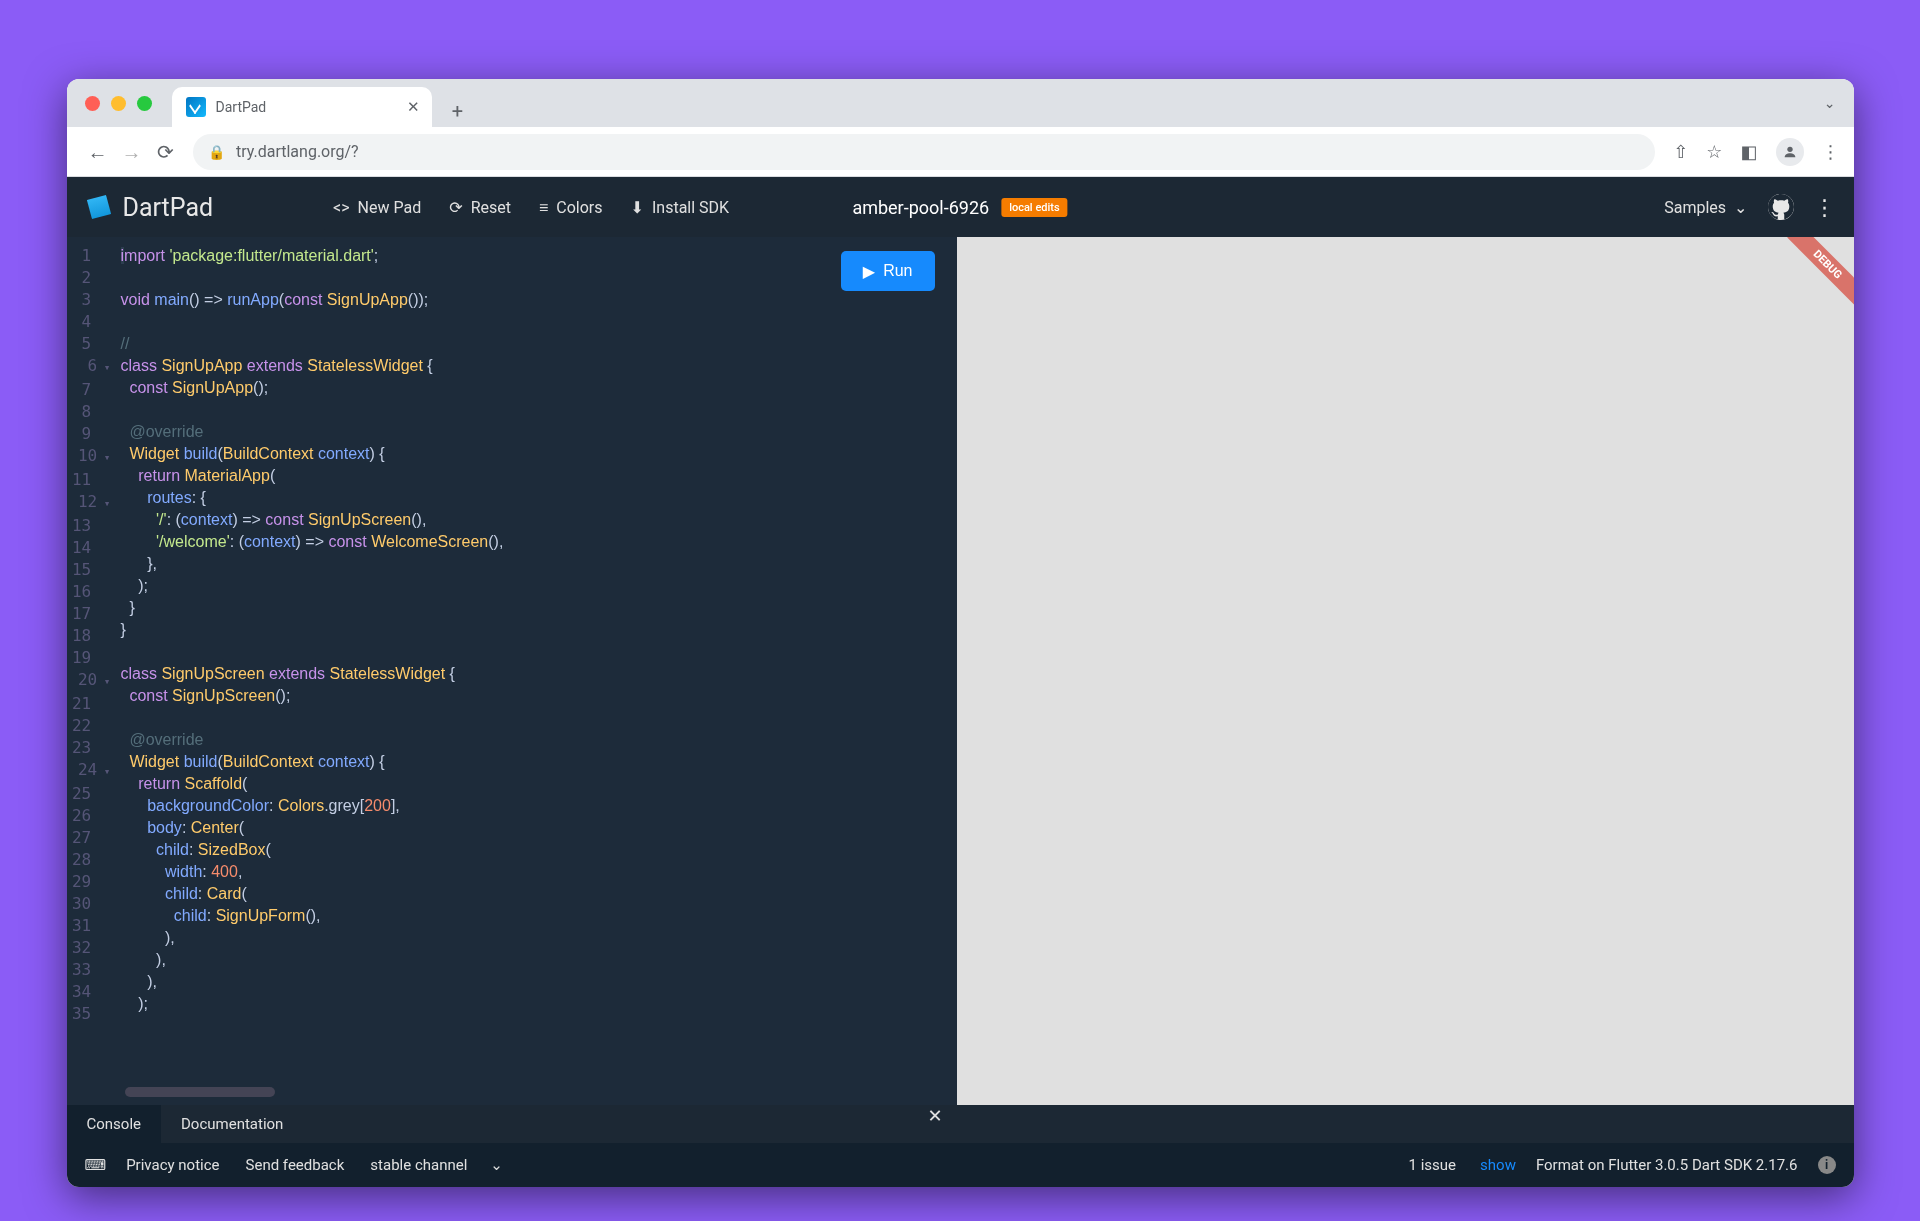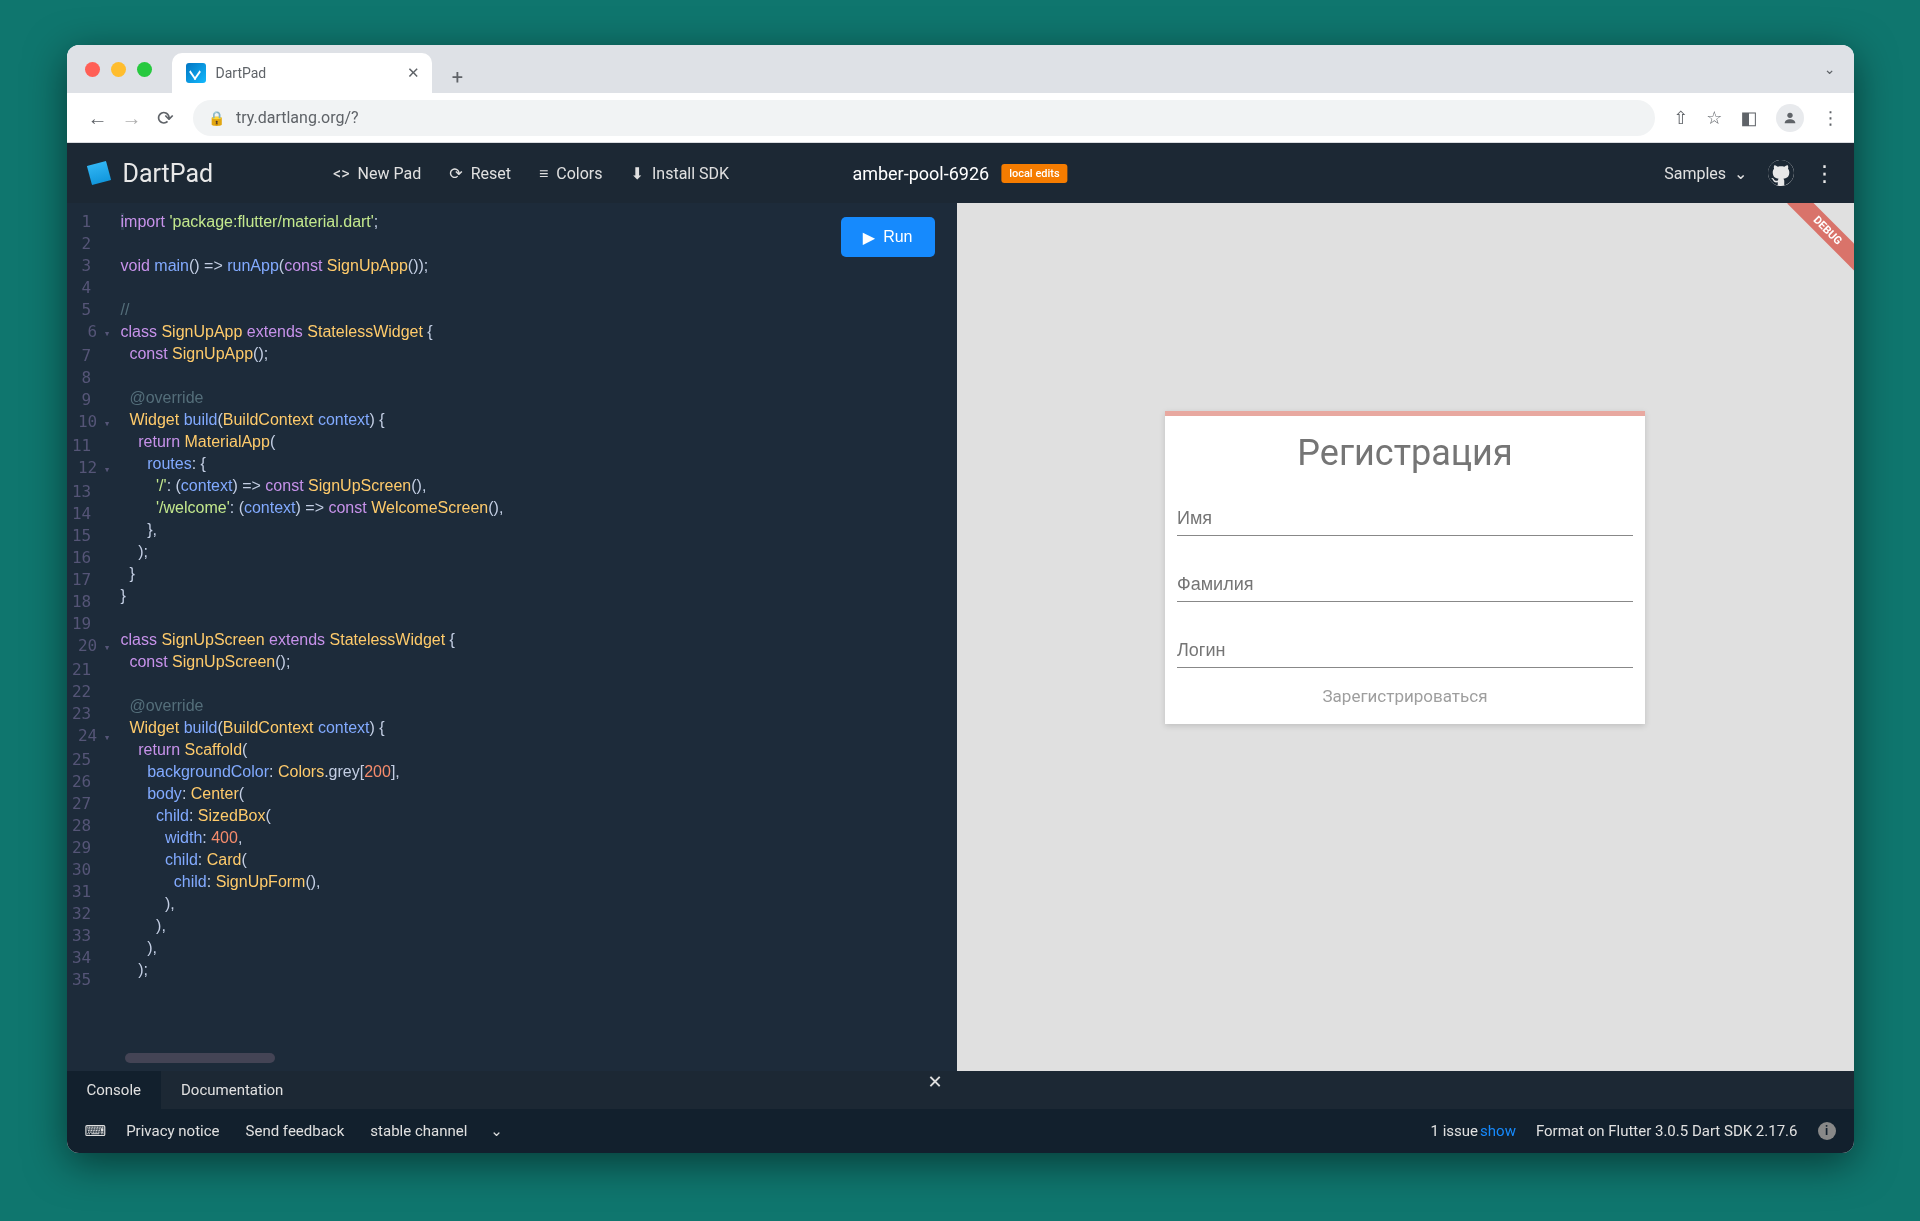--- a/index.html
+++ b/index.html
@@ -1,17 +1,17 @@
 <!DOCTYPE html>
 <html><head>
 <meta charset="utf-8">
 <style>
 *{margin:0;padding:0;box-sizing:border-box}
 body{font-family:-apple-system,BlinkMacSystemFont,"Segoe UI",Roboto,sans-serif;background:#000;overflow:hidden}
-.viewport{width:1920px;height:1221px;position:relative;background:#0f766e;display:flex;align-items:flex-start;justify-content:center;padding-top:45px}
+.viewport{width:1920px;height:1221px;position:relative;background:#8b5cf6;display:flex;align-items:center;justify-content:center;padding-top:45px}
 .browser-window{width:1787px;height:1108px;background:#fff;border-radius:12px;overflow:hidden;display:flex;flex-direction:column;box-shadow:0 10px 40px rgba(0,0,0,0.5)}
 .tab-bar{height:48px;background:#dee1e6;display:flex;align-items:center;padding-left:18px}
 .traffic{display:flex;align-items:center;gap:11px;padding-right:20px}
 .traffic-dot{width:15px;height:15px;border-radius:50%}
 .t-red{background:#ff5f56}
 .t-yel{background:#ffbd2e}
 .t-grn{background:#27c93f}
 .tab-strip{display:flex;align-items:flex-end;height:100%}
 .tab{height:40px;background:#fff;border-radius:10px 10px 0 0;display:flex;align-items:center;padding:0 12px 0 14px;min-width:260px;font-size:14px;color:#5f6368;position:relative}
 .tab-favicon{width:20px;height:20px;margin-right:10px;background:linear-gradient(135deg,#0175c2 0%,#13b9fd 100%);border-radius:3px;position:relative}
@@ -71,21 +71,21 @@
 .footer-tabs{height:38px;background:#1c2834;display:flex;align-items:center;color:#e0e0e0;font-size:15px;position:relative}
 .footer-tabs-left{display:flex;width:890px}
 .ftab{padding:0 20px;height:38px;display:flex;align-items:center;cursor:pointer}
 .ftab.active{background:#12202d}
 .close-panel{margin-left:auto;margin-right:14px;font-size:18px;cursor:pointer}
 .bottombar{height:44px;background:#12202d;display:flex;align-items:center;padding:0 18px;color:#e0e0e0;font-size:15px}
 .kb-icon{margin-right:20px;cursor:pointer}
 .bb-link{margin-right:26px;cursor:pointer}
 .channel{display:flex;align-items:center;gap:23px;cursor:pointer}
 .bb-right{margin-left:auto;display:flex;align-items:center;gap:20px}
-.issues{display:flex;align-items:center;gap:2px}
+.issues{display:flex;align-items:center;gap:24px}
 .show-link{color:#168afd;cursor:pointer}
 .info-circle{width:18px;height:18px;border-radius:50%;background:#888;color:#12202d;display:flex;align-items:center;justify-content:center;font-size:12px;font-weight:bold;cursor:pointer}
 </style>
 </head>
 <body>
 
 <div class="viewport">
 <div class="browser-window">
 
   <div class="tab-bar">
@@ -215,28 +215,20 @@
                 <div>34&nbsp;&nbsp;</div>
                 <div>35&nbsp;&nbsp;</div>
               </div>
           <div class="code-lines" id="codelines"><div><span class="hl"><span class="kw">i</span></span><span class="kw">mport</span> <span class="str">'package:flutter/material.dart'</span>;</div><div>&nbsp;</div><div><span class="kw">void</span> <span class="fn">main</span>() =&gt; <span class="fn">runApp</span>(<span class="kw">const</span> <span class="cls">SignUpApp</span>());</div><div>&nbsp;</div><div><span class="com">//</span></div><div><span class="kw">class</span> <span class="cls">SignUpApp</span> <span class="kw">extends</span> <span class="cls">StatelessWidget</span> {</div><div>  <span class="kw">const</span> <span class="cls">SignUpApp</span>();</div><div>&nbsp;</div><div>  <span class="com">@override</span></div><div>  <span class="cls">Widget</span> <span class="fn">build</span>(<span class="cls">BuildContext</span> <span class="fn">context</span>) {</div><div>    <span class="kw">return</span> <span class="cls">MaterialApp</span>(</div><div>      <span class="fn">routes</span>: {</div><div>        <span class="str">'/'</span>: (<span class="fn">context</span>) =&gt; <span class="kw">const</span> <span class="cls">SignUpScreen</span>(),</div><div>        <span class="str">'/welcome'</span>: (<span class="fn">context</span>) =&gt; <span class="kw">const</span> <span class="cls">WelcomeScreen</span>(),</div><div>      },</div><div>    );</div><div>  }</div><div>}</div><div>&nbsp;</div><div><span class="kw">class</span> <span class="cls">SignUpScreen</span> <span class="kw">extends</span> <span class="cls">StatelessWidget</span> {</div><div>  <span class="kw">const</span> <span class="cls">SignUpScreen</span>();</div><div>&nbsp;</div><div>  <span class="com">@override</span></div><div>  <span class="cls">Widget</span> <span class="fn">build</span>(<span class="cls">BuildContext</span> <span class="fn">context</span>) {</div><div>    <span class="kw">return</span> <span class="cls">Scaffold</span>(</div><div>      <span class="fn">backgroundColor</span>: <span class="cls">Colors</span>.grey[<span class="num">200</span>],</div><div>      <span class="fn">body</span>: <span class="cls">Center</span>(</div><div>        <span class="fn">child</span>: <span class="cls">SizedBox</span>(</div><div>          <span class="fn">width</span>: <span class="num">400</span>,</div><div>          <span class="fn">child</span>: <span class="cls">Card</span>(</div><div>            <span class="fn">child</span>: <span class="cls">SignUpForm</span>(),</div><div>          ),</div><div>        ),</div><div>      ),</div><div>    );</div></div>
         </div>
         <div class="scroll-thumb"></div>
       </div>
 
       <div class="preview-pane">
         <div class="debug-banner"></div>
-        <div class="card">
-          <div class="card-top-line"></div>
-          <div class="card-title">Регистрация</div>
-          <input class="form-field" placeholder="Имя" style="">
-          <input class="form-field" placeholder="Фамилия" style="">
-          <input class="form-field" style="margin-bottom: 10px;" placeholder="Логин">
-          <div class="submit-btn">Зарегистрироваться</div>
-        </div>
       </div>
 
     </div>
 
     <div class="footer-tabs">
       <div class="footer-tabs-left">
         <div class="ftab active">
               <span>Console</span>
             </div>
         <div class="ftab">

